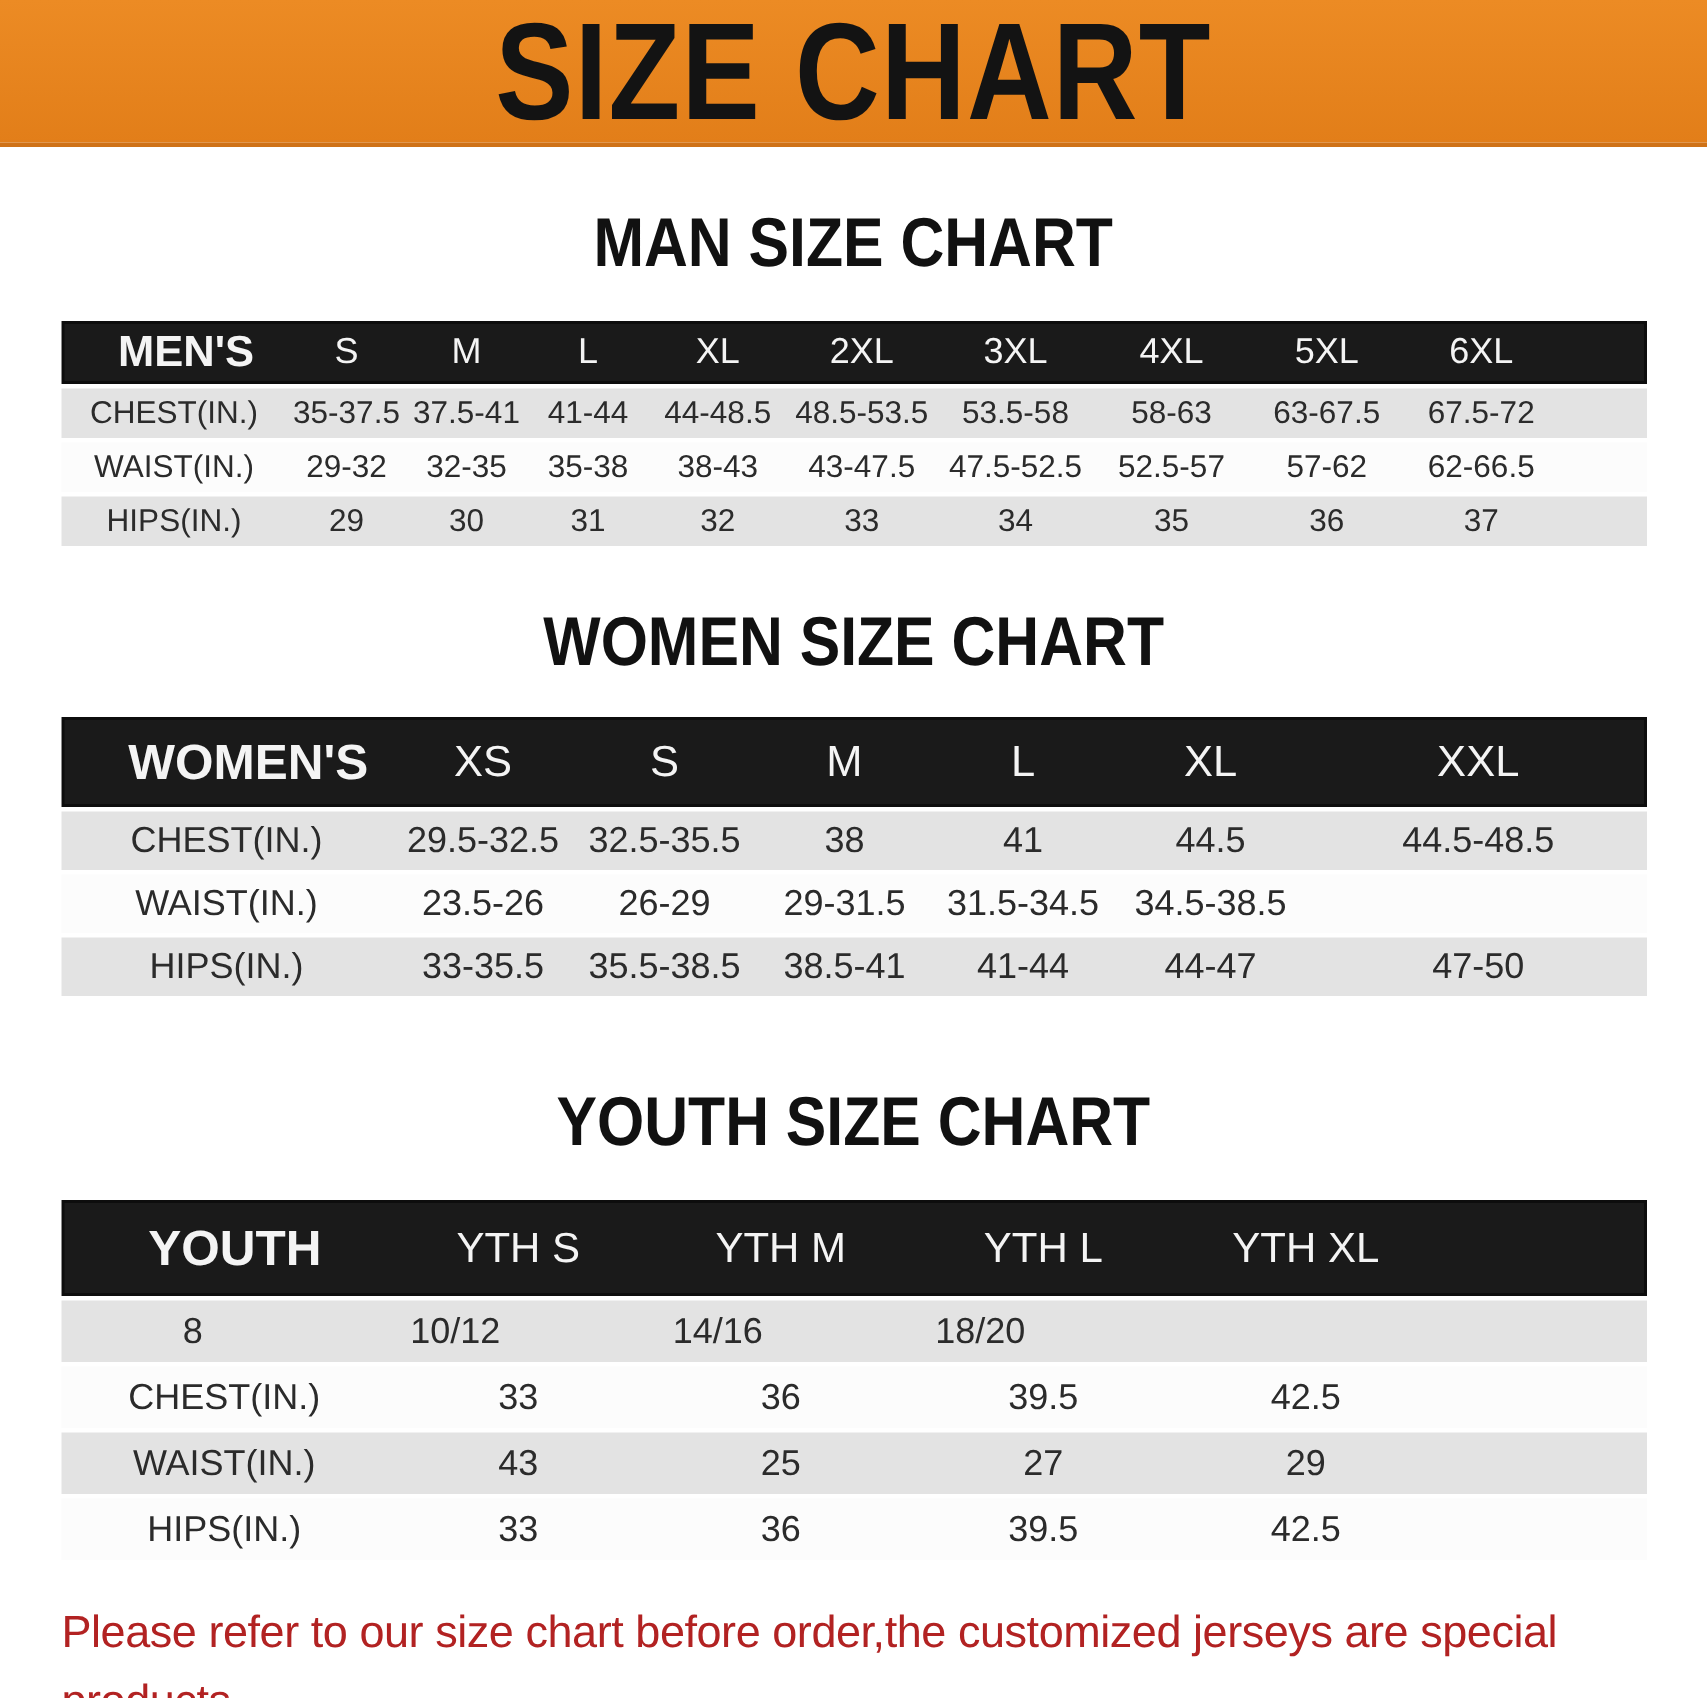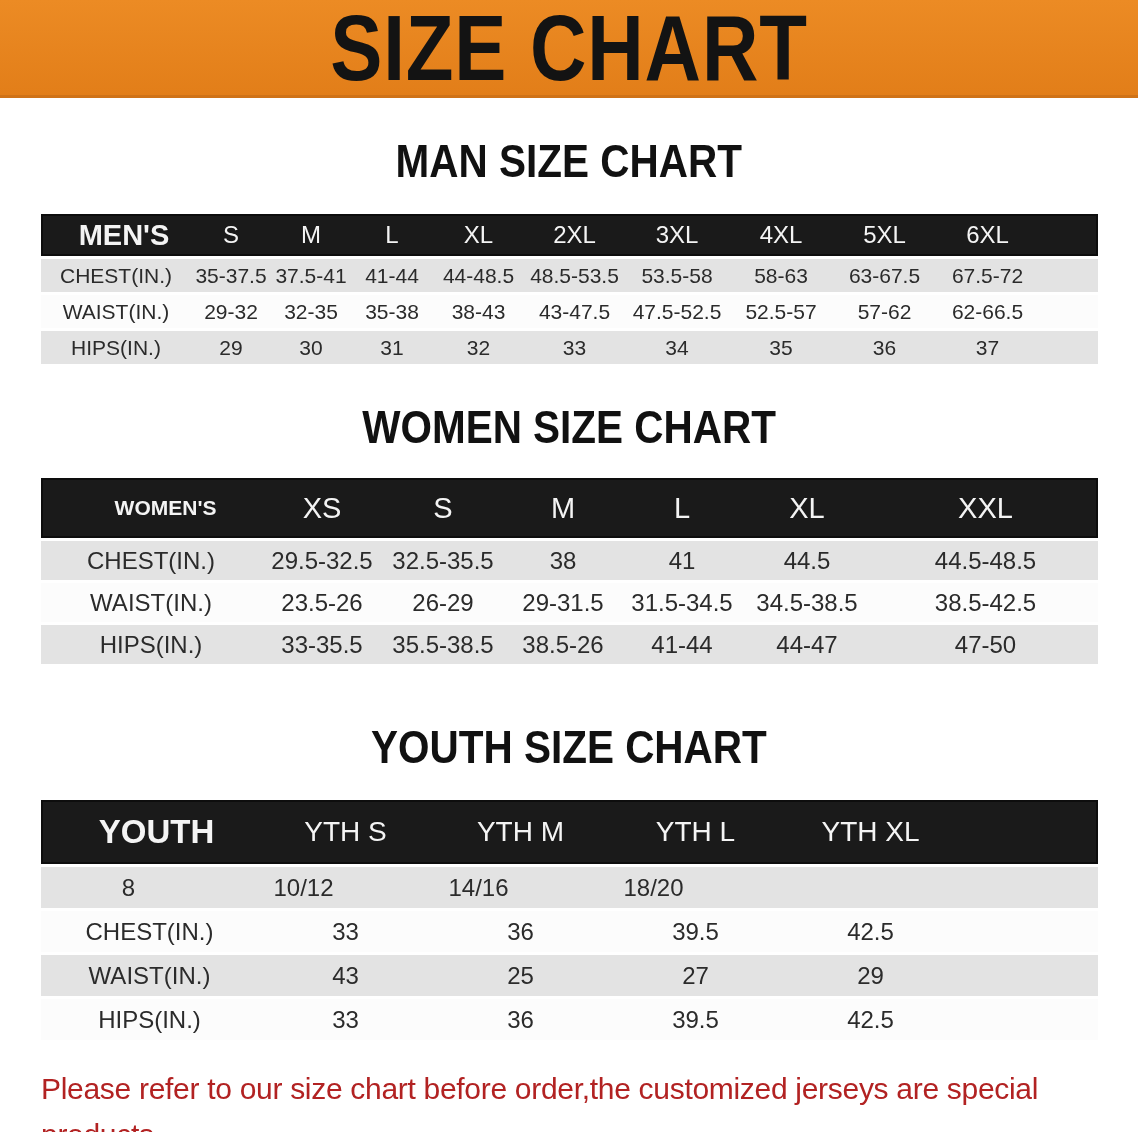--- a/index.html
+++ b/index.html
@@ -43,21 +43,21 @@
   .t-man .hsize  { font-size:24px; }
   .t-man .trow .cell { font-size:21px; }
   .t-man .c0{width:150px;} .t-man .c1{width:80px;} .t-man .c2{width:80px;}
   .t-man .c3{width:82px;}  .t-man .c4{width:91px;} .t-man .c5{width:101px;}
   .t-man .c6{width:104px;} .t-man .c7{width:104px;} .t-man .c8{width:103px;}
   .t-man .c9{width:103px;} .t-man .cf{width:59px;}
 
   
   .t-women .thead { height:60px; }
   .t-women .trow  { height:39px; }
-  .t-women .hlabel { font-size:21px; padding-left:29px; }
+  .t-women .hlabel { font-size:33px; padding-left:29px; }
   .t-women .hsize  { font-size:29px; }
   .t-women .trow .cell { font-size:24px; }
   .t-women .c0{width:220px;} .t-women .c1{width:122px;} .t-women .c2{width:120px;}
   .t-women .c3{width:120px;} .t-women .c4{width:118px;} .t-women .c5{width:132px;}
   .t-women .c6{width:225px;}
 
   
   .t-youth .thead { height:64px; }
   .t-youth .trow  { height:41px; }
   .t-youth .hlabel { font-size:33px; padding-left:14px; }
@@ -159,27 +159,26 @@
     <div class="cell c5">44.5</div>
     <div class="cell c6">44.5-48.5</div>
   </div>
   <div class="trow white">
     <div class="cell c0">WAIST(IN.)</div>
     <div class="cell c1">23.5-26</div>
     <div class="cell c2">26-29</div>
     <div class="cell c3">29-31.5</div>
     <div class="cell c4">31.5-34.5</div>
     <div class="cell c5">34.5-38.5</div>
-    <div class="cell c6">38.5-42.5</div>
   </div>
   <div class="trow gray">
     <div class="cell c0">HIPS(IN.)</div>
     <div class="cell c1">33-35.5</div>
     <div class="cell c2">35.5-38.5</div>
-    <div class="cell c3">38.5-26</div>
+    <div class="cell c3">38.5-41</div>
     <div class="cell c4">41-44</div>
     <div class="cell c5">44-47</div>
     <div class="cell c6">47-50</div>
   </div>
 </div>
 
 <div class="sec-heading h-youth">
   <span>YOUTH SIZE CHART</span>
 </div>
 

